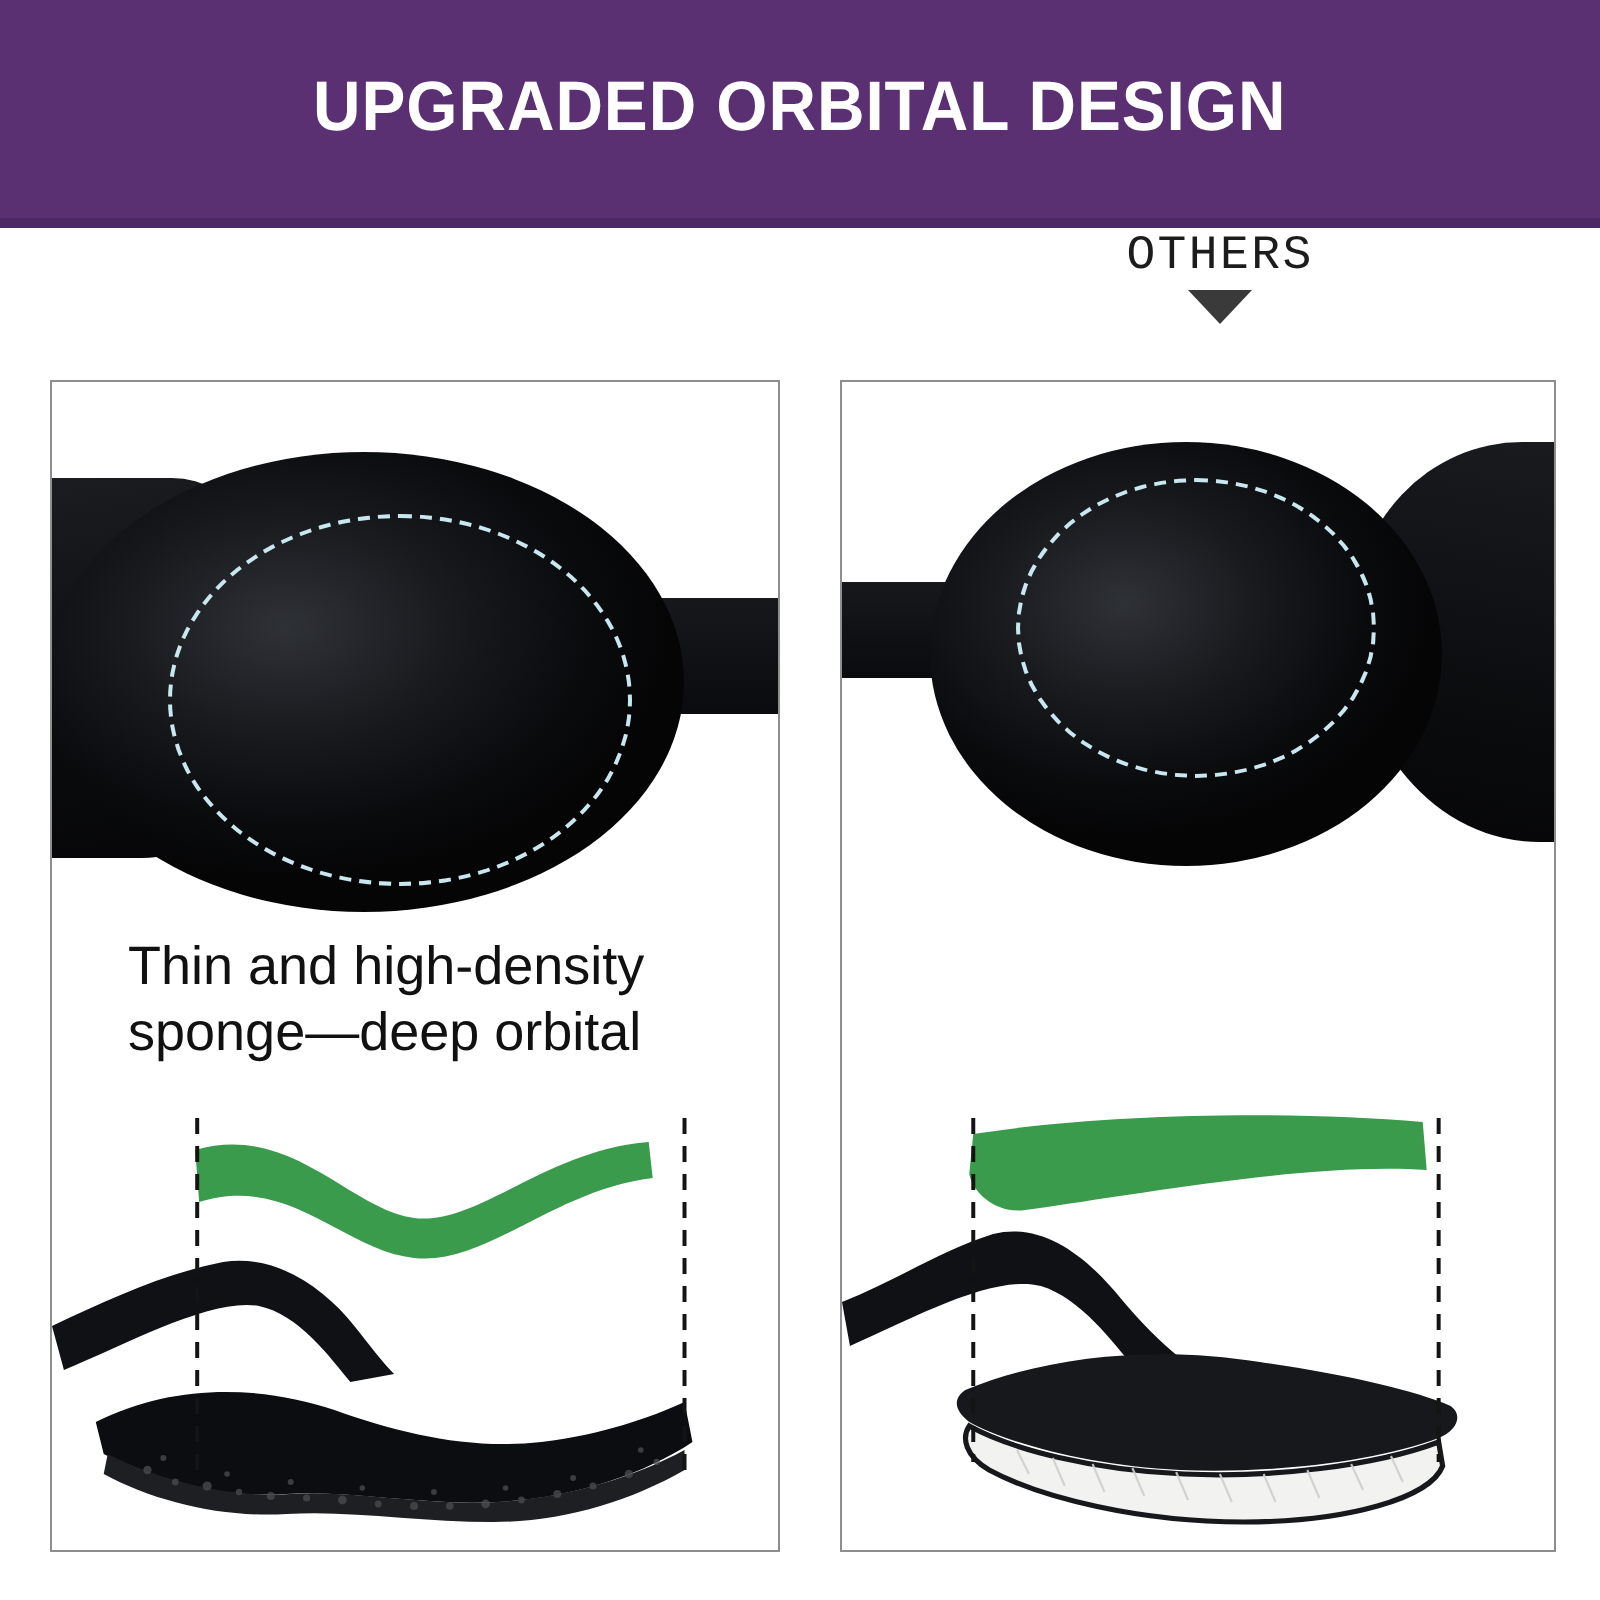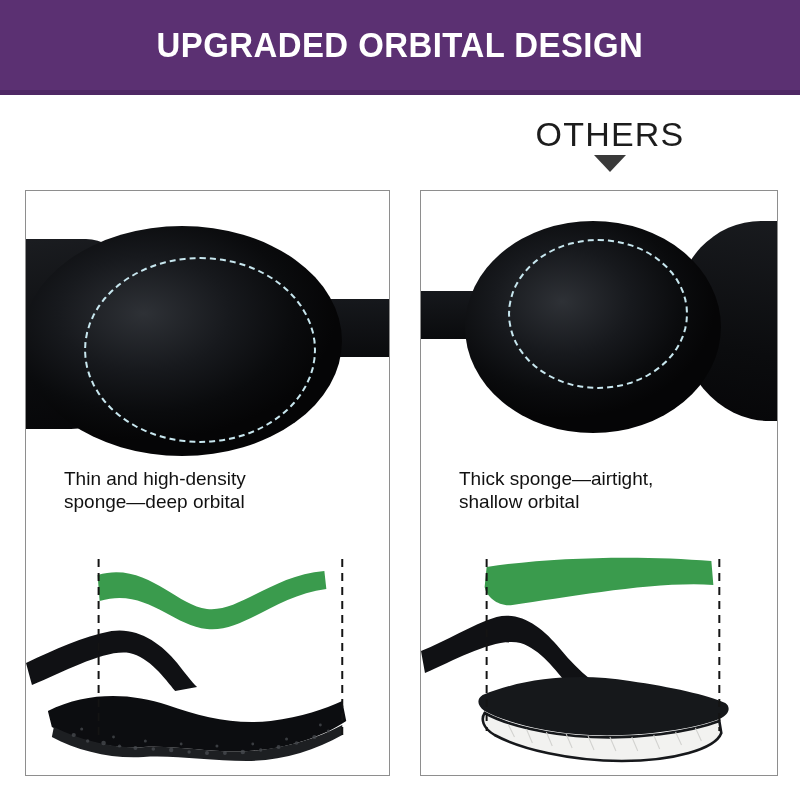--- a/index.html
+++ b/index.html
@@ -6,21 +6,21 @@
   body{
     width:800px;height:800px;
     background:#ffffff;
     font-family:"Liberation Sans", sans-serif;
     overflow:hidden;
     position:relative;
   }
 
   
   .banner{
-    position:absolute;left:0;top:0;width:800px;height:95px;
+    position:absolute;left:0;top:0;width:800px;height:114px;
     background:#5b3072;
     box-sizing:border-box;
     display:flex;flex-direction:column;align-items:center;justify-content:center;
   }
   .banner-title{
     color:#ffffff;
     font-size:35px;
     font-weight:bold;
     letter-spacing:.5px;
     line-height:1;
@@ -39,22 +39,23 @@
     position:absolute;left:0;bottom:0;width:800px;height:5px;
     background:#4a2560;opacity:.75;
   }
 
   
   .others-wrap{
     position:absolute;left:505px;top:117px;width:210px;
     display:flex;flex-direction:column;align-items:center;
   }
   .others-label{
-    font-size:34px;color:#1c1c1c;letter-spacing:1.2px;line-height:1;
+    font-size:24px;color:#1c1c1c;letter-spacing:1.2px;line-height:1;
     font-weight:400;
+    font-family:Liberation Mono, monospace;
   }
   .others-arrow{
     width:0;height:0;margin-top:4px;
     border-left:16px solid transparent;
     border-right:16px solid transparent;
     border-top:17px solid #3a3a3a;
   }
 
   
   .panel{
@@ -88,21 +89,21 @@
     position:absolute;border-radius:50%;
     border:2.5px dashed #c8e7ef;
     box-sizing:border-box;
   }
 
   
   .caption{
     position:absolute;left:0;top:276px;width:100%;
     padding:0 20px 0 38px;
     box-sizing:border-box;
-    font-size:19px;line-height:1.22;color:#111111;font-weight:400;
+    font-size:27px;line-height:1.22;color:#111111;font-weight:400;
     white-space:pre-line;
   }
 
   
   .diagram{
     position:absolute;left:0;bottom:0;width:100%;height:230px;
     overflow:hidden;
   }
   .diagram svg{display:block;width:100%;height:100%;}
 </style>
@@ -198,22 +199,20 @@
                 background:linear-gradient(180deg,#16181c 0%,#0a0b0d 100%);"></div>
 
     <div class="mask-strap" style="left:255px;top:30px;width:170px;height:200px;border-radius:50% 0 0 55% / 45% 0 0 55%;
                 background:linear-gradient(190deg,#1a1c20 0%,#0b0c0e 65%,#060608 100%);"></div>
 
     <div class="mask-body" style="left:44px;top:30px;width:256px;height:212px;"></div>
 
     <div class="orbital" style="left:87px;top:48px;width:180px;height:150px;"></div>
   </div>
 
-  <div class="caption">Thick sponge—airtight,
-shallow orbital</div>
 
   <div class="diagram">
     <svg viewBox="0 0 358 230" preserveAspectRatio="none">
 
       <path d="M 66,22 C 130,12 222,10 292,16 L 294,40
                C 236,36 150,52 92,60 C 78,62 66,52 64,42 Z" fill="#3a9b4d"></path>
 
       <path d="M 0,106 C 26,96 50,80 76,72 C 100,66 122,82 140,104
                C 150,116 160,126 170,134 L 148,140
                C 136,126 120,104 100,98 C 76,92 36,114 4,128 Z" fill="#101114"></path>

